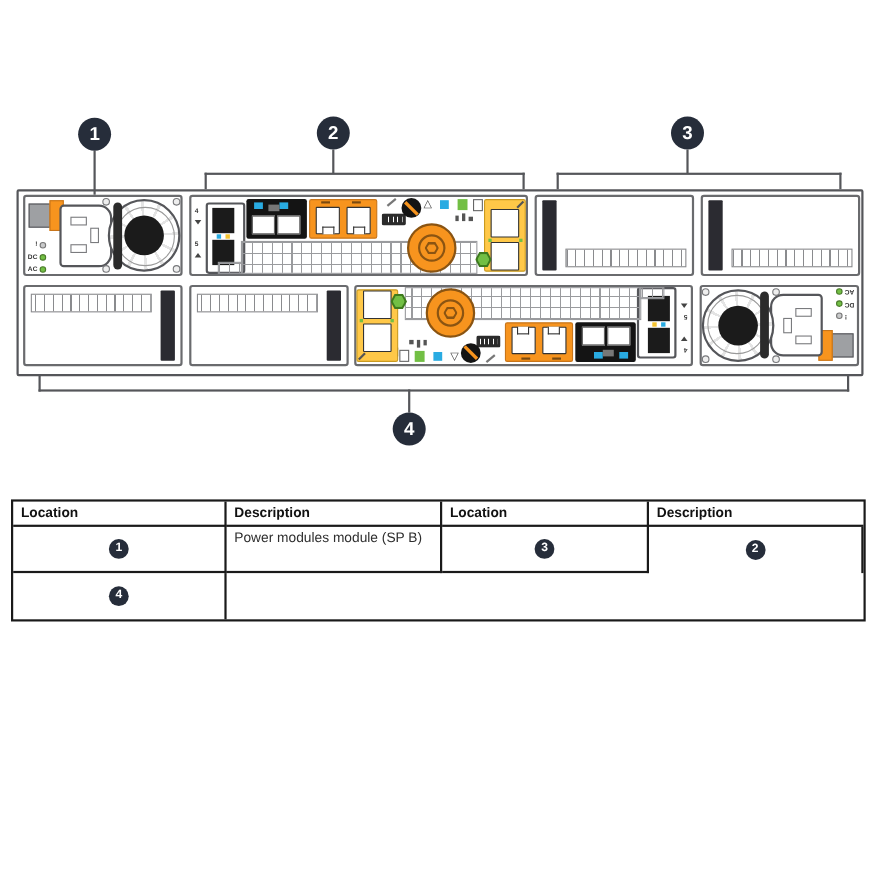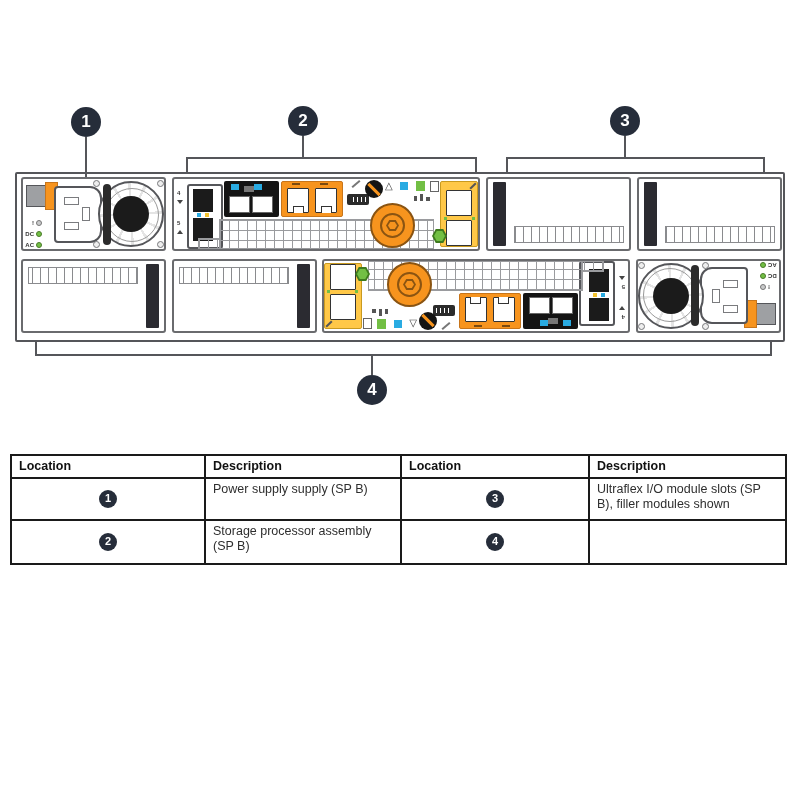--- a/index.html
+++ b/index.html
@@ -353,34 +353,32 @@
       </div>
     <div class="cell head lastcol">
         <span>Description</span>
       </div>
 
     <div class="cell loccell">
       <span class="badge">
           <span>1</span>
         </span>
     </div>
-    <div class="cell"><span>Power supply supply (SP B)</span></div>
+    <div class="cell"><span>Power modules module (SP B)</span></div>
     <div class="cell loccell">
       <span class="badge">
           <span>3</span>
         </span>
     </div>
-    <div class="cell lastcol"><span>Ultraflex I/O module slots (SP B), filler modules shown</span></div>
 
     <div class="cell loccell lastrow">
       <span class="badge">
           <span>2</span>
         </span>
     </div>
-    <div class="cell lastrow"><span>Storage processor assembly (SP B)</span></div>
     <div class="cell loccell lastrow">
       <span class="badge">
           <span>4</span>
         </span>
     </div>
   </div>
 
 </div>
 
 </body></html>

